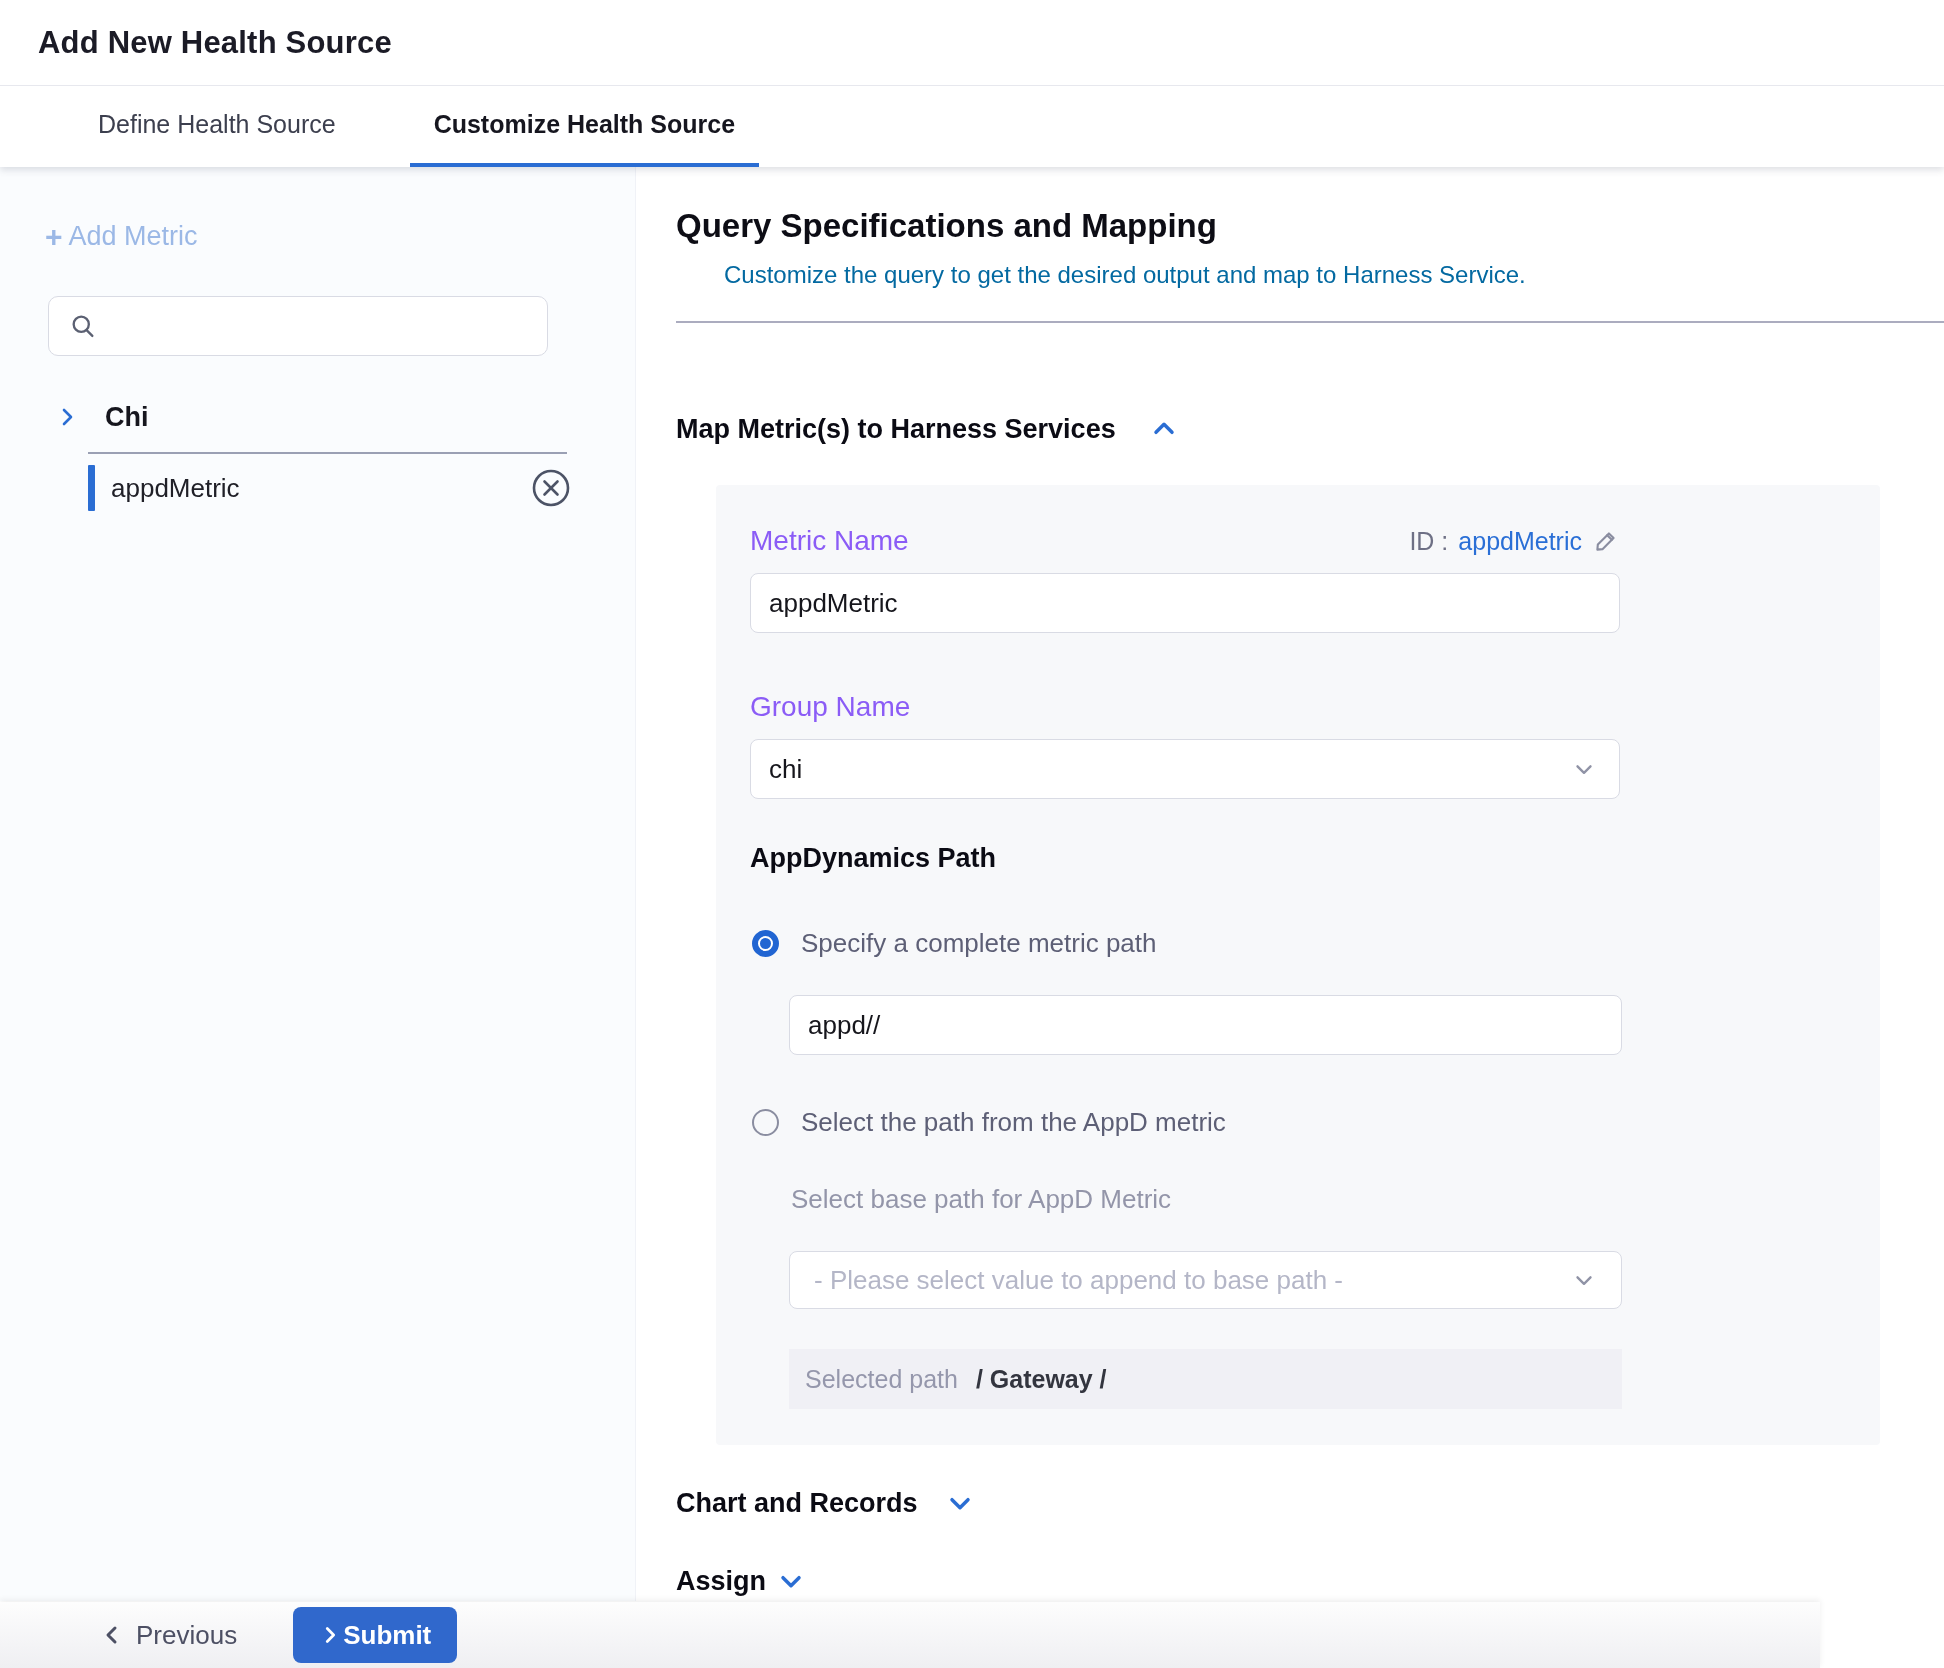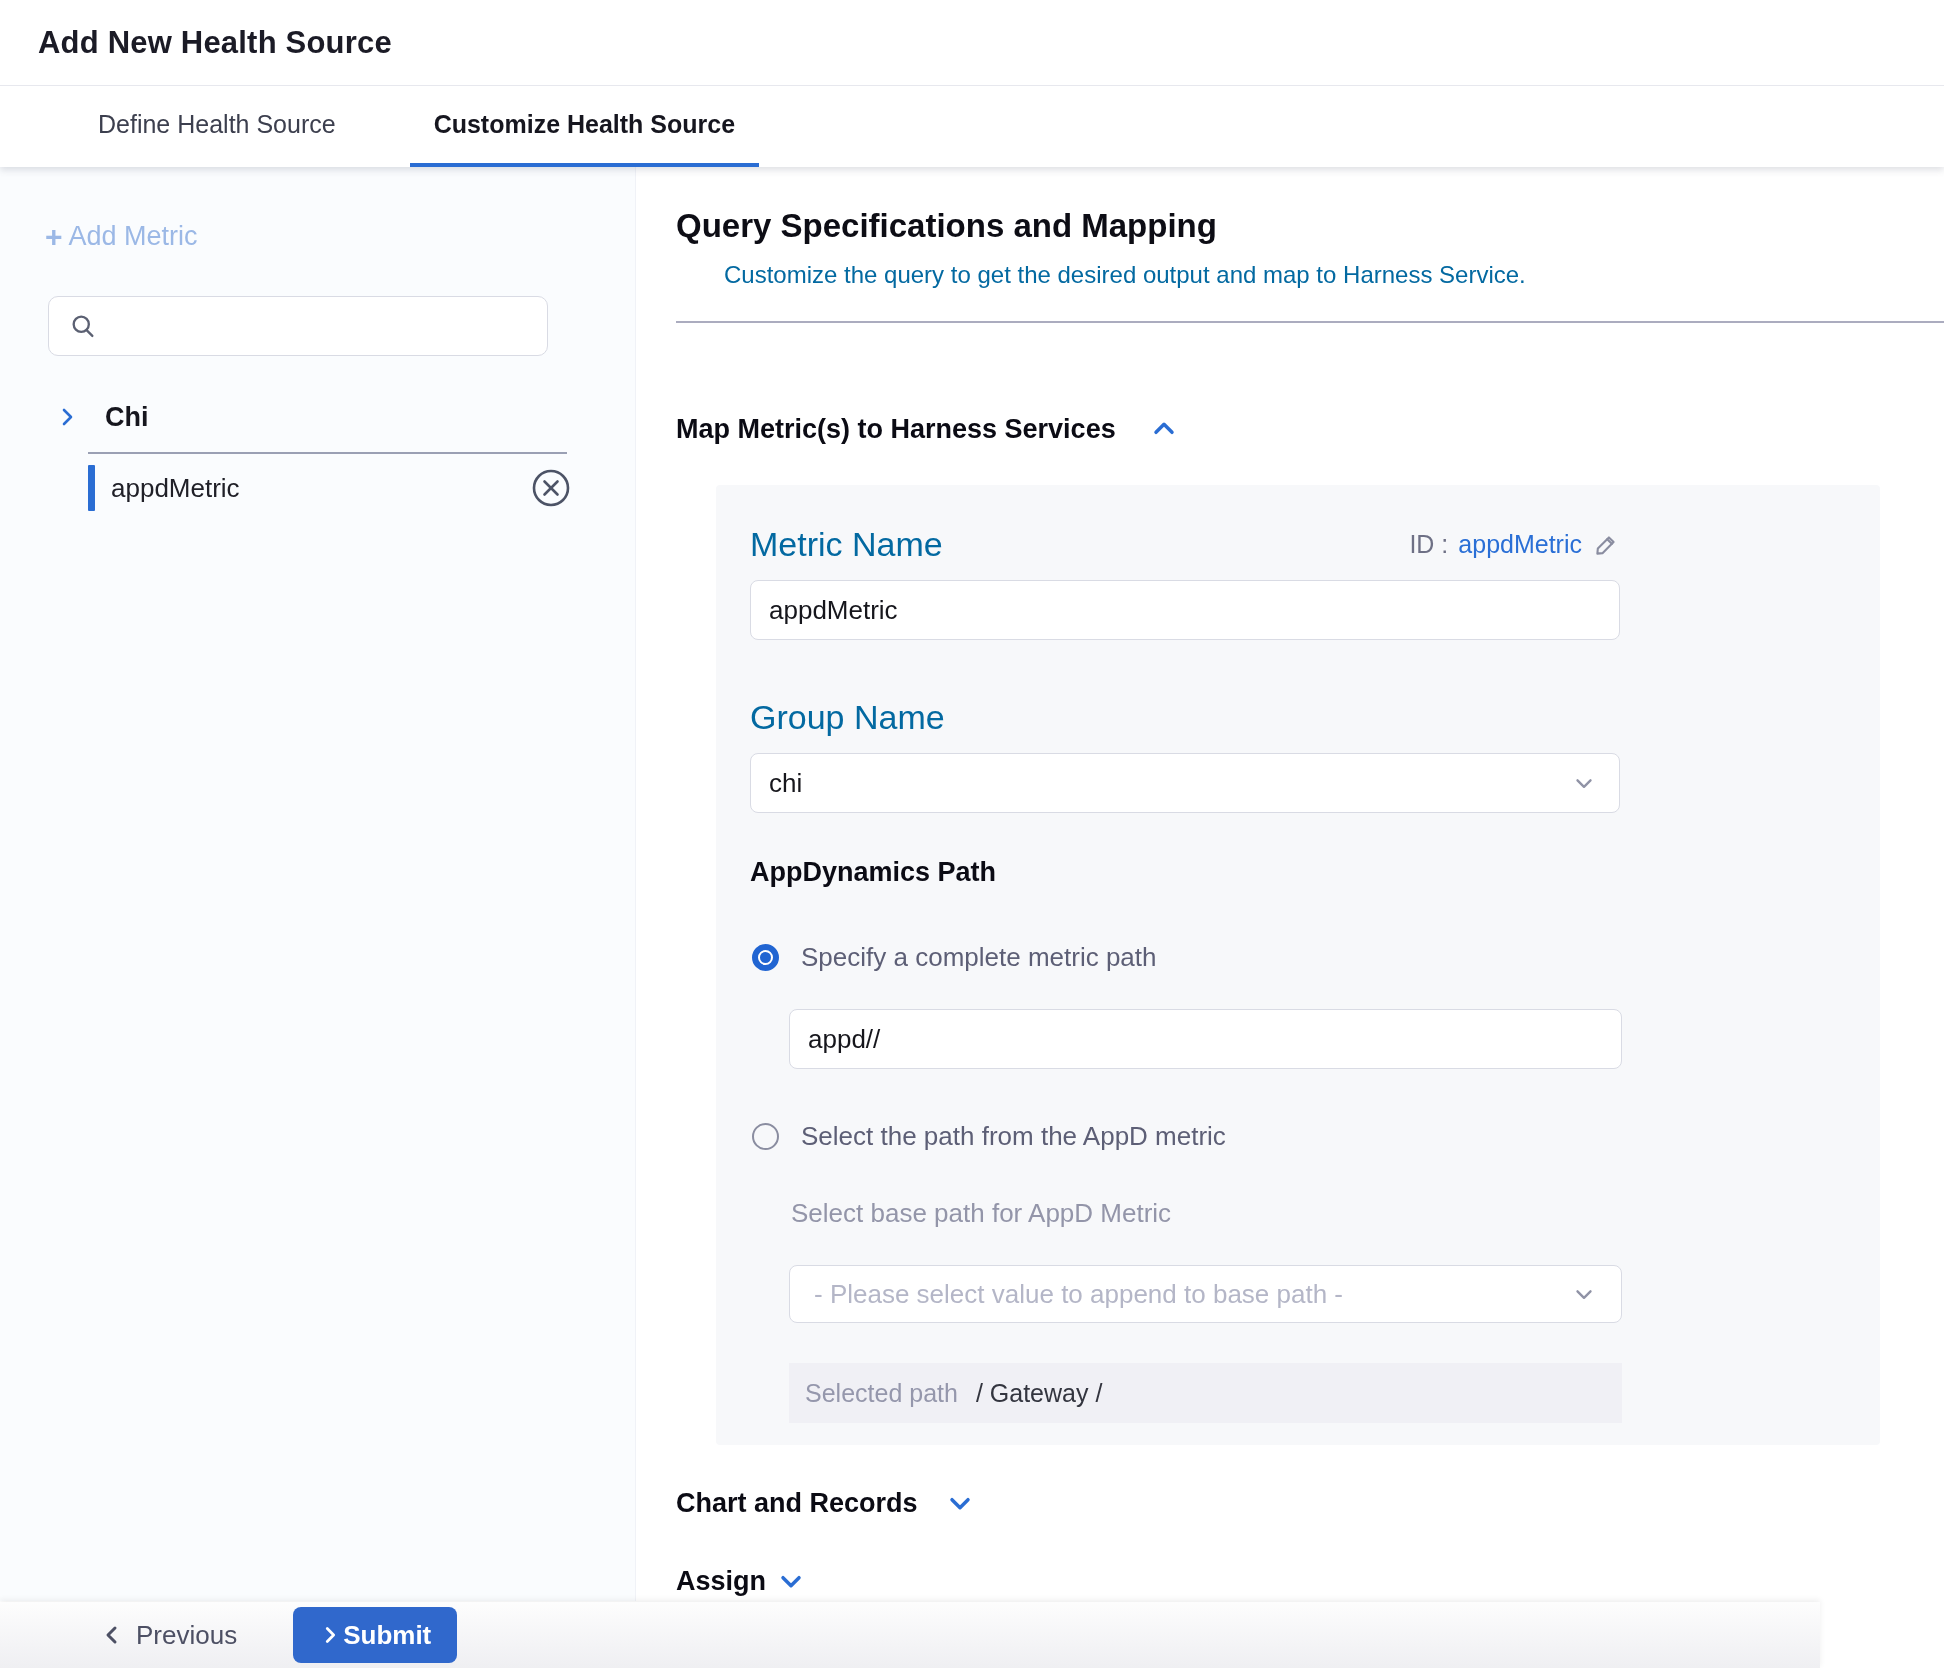--- a/index.html
+++ b/index.html
@@ -42,21 +42,21 @@
   .main { flex:1; background:#fff; padding:40px 0 0 40px; overflow:hidden; }
   .main-heading { font-size:33px; font-weight:600; color:#0d0d15; }
   .main-sub { margin-top:16px; font-size:24px; color:#0369a1;margin-left:48px; }
   .main-divider { margin-top:32px; border-top:2px solid #abacbf; }
   .section-head { display:flex; align-items:center; gap:32px; }
   .map-head { margin-top:90px; }
   .section-title { font-size:27px; font-weight:700; color:#0b0b14; }
   .chev-btn { cursor:pointer; display:flex; align-items:center; }
   .panel { margin:40px 64px 0 40px; width:1164px; height:960px; background:#f7f8fa;
            border-radius:4px; padding:40px 0 0 34px; }
-  .field-label { font-size:34px; color:#0369a1; font-weight:500; }
+  .field-label { font-size:28px; color:#8b5cf6; font-weight:500; }
   .label-row { width:870px; display:flex; justify-content:space-between; align-items:center; }
   .id-row { display:flex; align-items:center; gap:10px; font-size:25px; }
   .id-label { color:#6e7085; font-weight:500; }
   .id-value { color:#2a6fd6; font-weight:500; cursor:pointer; }
   .text-input { display:block; width:870px; height:60px; margin-top:16px; background:#fff;
                 border:1px solid #d9dbe4; border-radius:8px; font-size:26px; color:#16161c;
                 padding-left:18px; outline:none; font-family:inherit; }
   .group-label { margin-top:58px; }
   .select { width:870px; height:60px; margin-top:16px; background:#fff; border:1px solid #d9dbe4;
             border-radius:8px; display:flex; align-items:center; justify-content:space-between;
@@ -72,21 +72,21 @@
   .indent-input { margin:36px 0 0 39px; width:833px; }
   .radio-row.second { margin-top:52px; }
   .base-label { margin:46px 0 0 41px; font-size:26px; color:#9395a9; }
   .dropdown { margin:36px 0 0 39px; width:833px; height:58px; background:#fff;
               border:1px solid #d9dbe4; border-radius:8px; display:flex; align-items:center;
               justify-content:space-between; padding:0 24px; cursor:pointer; }
   .dropdown .placeholder { font-size:26px; color:#b4b6c7; }
   .selected-strip { margin:40px 0 0 39px; width:833px; height:60px; background:#f0f0f5;
                     display:flex; align-items:center; gap:18px; padding-left:16px; }
   .strip-label { font-size:25px; color:#9597ac; font-weight:500; }
-  .strip-value { font-size:25px; color:#33353f; font-weight:400; }
+  .strip-value { font-size:25px; color:#33353f; font-weight:700; }
   .collapsed-head { margin-top:42px; gap:26px; }
   .assign-head { margin-top:46px; gap:9px; }
   
   .footer { position:absolute; left:0; bottom:0; width:1820px; height:66px;
             background:linear-gradient(#fdfdfd,#efeff2);
             box-shadow:0 -2px 6px rgba(0,0,0,0.07);
             display:flex; align-items:center; padding-left:100px; z-index:20; }
   .prev-btn { display:flex; align-items:center; gap:12px; cursor:pointer;
               color:#4d5064; font-size:26px; font-weight:500; }
   .submit-btn { margin-left:56px; height:56px; padding:0 26px; background:#3068cc;

